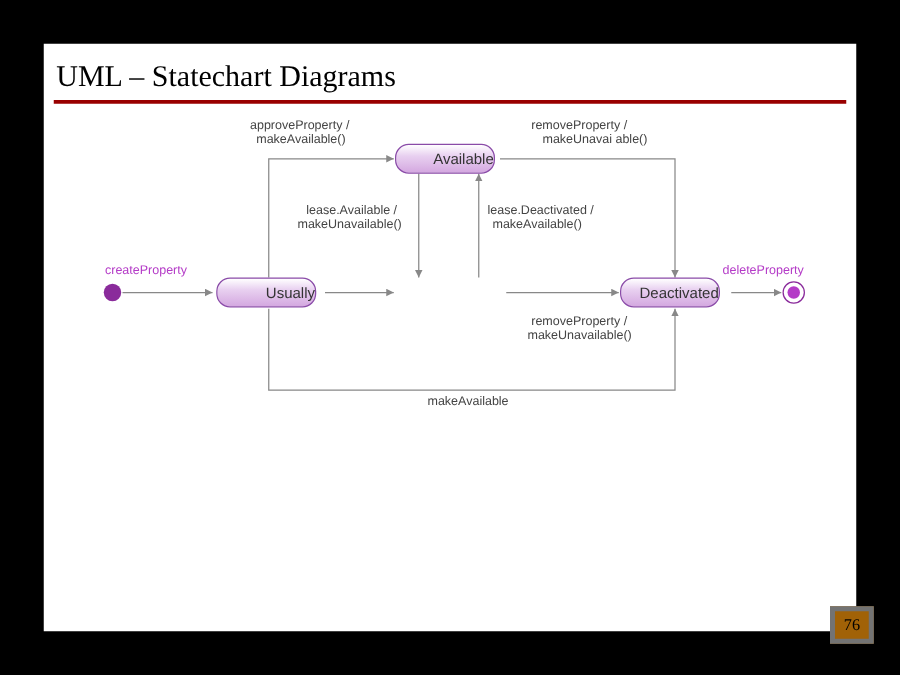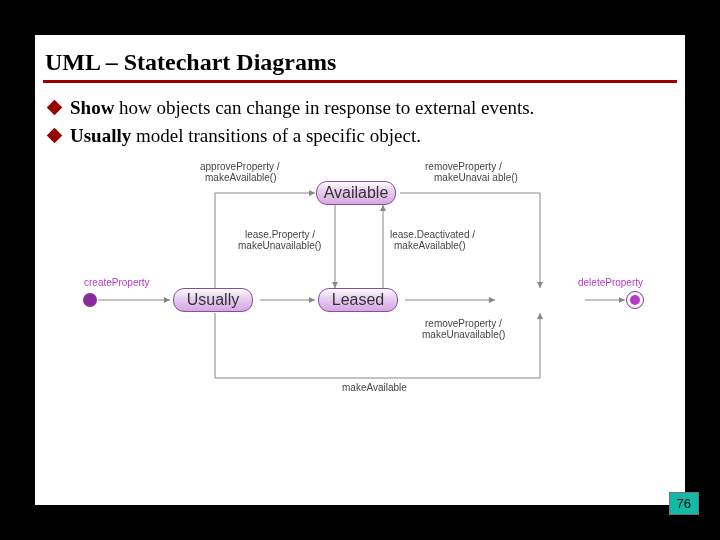--- a/index.html
+++ b/index.html
@@ -1,50 +1,42 @@
 <!DOCTYPE html>
 <html><head>
 <meta charset="utf-8">
 <style>
   html,body{margin:0;padding:0;width:720px;height:540px;background:#000;font-family:"Times New Roman",Times,serif}
   .slide{position:absolute;left:35px;top:35px;width:650px;height:470px;background:#fff}
-  .title{font-size:24px;font-weight:bold;color:#000;padding:14px 10px 4px 10px}
+  .title{font-size:24px;font-weight:normal;color:#000;padding:14px 10px 4px 10px}
   .rule{height:3px;background:#900;margin:0 8px}
   .body{padding:14px 14px 0 14px;font-size:19px;color:#000;text-align:justify}
   .bullet{display:block;margin-bottom:6px}
   .diamond{display:inline-block;width:11px;height:11px;background:#900;transform:rotate(45deg);margin-right:10px;vertical-align:1px}
   .bold{font-weight:bold}
   .diagram{position:relative;width:580px;height:250px;margin:4px auto 0 auto;background:#fff;font-family:Arial,Helvetica,sans-serif}
-  .state{position:absolute;min-width:78px;height:22px;line-height:22px;text-align:center;font-size:16px;color:#333;
+  .state{position:absolute;min-width:78px;height:22px;line-height:22px;text-align:right;font-size:12px;color:#333;
     background:linear-gradient(#fff 0%,#e8d0f0 40%,#d4a8e0 100%);border:1px solid #8a4ba8;border-radius:11px}
   .initial{position:absolute;width:14px;height:14px;border-radius:50%;background:#8a2b9b}
   .final{position:absolute;width:16px;height:16px;border-radius:50%;border:1.5px solid #8a2b9b;background:#fff}
   .final::after{content:"";position:absolute;left:3px;top:3px;width:10px;height:10px;border-radius:50%;background:#b43bc7}
   .lbl{position:absolute;font-size:10px;color:#444;line-height:11px;text-align:left;white-space:nowrap}
   .mag{color:#b43bc7}
   svg{position:absolute;left:0;top:0}
   .arrow{stroke:#888;stroke-width:1;fill:none}
-  .pagenum{position:absolute;right:-14px;bottom:-10px;background:#14b8a6;border:1px solid #737373;font-size:13px;padding:3px 7px;font-family:Liberation Sans, sans-serif}
+  .pagenum{position:absolute;right:-14px;bottom:-10px;background:#a16207;border:4px solid #737373;font-size:13px;padding:3px 7px;font-family:Liberation Serif, serif}
   .footer{position:absolute;left:0;bottom:-22px;width:100%;text-align:center;font-size:11px;color:#000;font-family:Arial}
 </style>
 </head>
 <body>
 
 <div class="slide">
   <div class="title">UML – Statechart Diagrams</div>
   <div class="rule"></div>
 
-  <div class="body">
-    <span class="bullet">
-      <span class="diamond"></span><span class="bold">Show</span><span> how objects can change in response to external events.</span>
-    </span>
-    <span class="bullet">
-      <span class="diamond"></span><span class="bold">Usually</span><span> model transitions of a specific object.</span>
-    </span>
-  </div>
 
   <div class="diagram">
     <svg width="580" height="250">
       <defs>
         <marker id="ah" markerWidth="8" markerHeight="8" refX="6" refY="3" orient="auto">
           <path d="M0,0 L6,3 L0,6 Z" fill="#888"></path>
         </marker>
       </defs>
 
       <line class="arrow" x1="28" y1="147" x2="100" y2="147" marker-end="url(#ah)"></line>
@@ -64,28 +56,28 @@
       <path class="arrow" d="M145 160 L145 225 L470 225 L470 160" marker-end="url(#ah)"></path>
 
       <line class="arrow" x1="515" y1="147" x2="555" y2="147" marker-end="url(#ah)"></line>
     </svg>
 
     <div class="initial" style="left:13px;top:140px"></div>
     <div class="final" style="left:556px;top:138px"></div>
 
     <div class="state" style="left:246px;top:28px">Available</div>
     <div class="state" style="left:103px;top:135px">Usually</div>
-    <div class="state" style="left:248px;top:135px">Leased</div>
+    <div class="state" style="left:426px;top:135px">Deactivated</div>
 
     <div class="lbl mag" style="left:14px;top:124px">createProperty</div>
     <div class="lbl" style="left:130px;top:8px">approveProperty /</div>
     <div class="lbl" style="left:135px;top:19px">makeAvailable()</div>
     <div class="lbl" style="left:355px;top:8px">removeProperty /</div>
     <div class="lbl" style="left:364px;top:19px">makeUnavai able()</div>
-    <div class="lbl" style="left:175px;top:76px">lease.Property /</div>
+    <div class="lbl" style="left:175px;top:76px">lease.Available /</div>
     <div class="lbl" style="left:168px;top:87px">makeUnavailable()</div>
     <div class="lbl" style="left:320px;top:76px">lease.Deactivated /</div>
     <div class="lbl" style="left:324px;top:87px">makeAvailable()</div>
     <div class="lbl" style="left:355px;top:165px">removeProperty /</div>
     <div class="lbl" style="left:352px;top:176px">makeUnavailable()</div>
     <div class="lbl" style="left:272px;top:229px">makeAvailable</div>
     <div class="lbl mag" style="left:508px;top:124px">deleteProperty</div>
   </div>
 
   <div class="pagenum">76</div>

